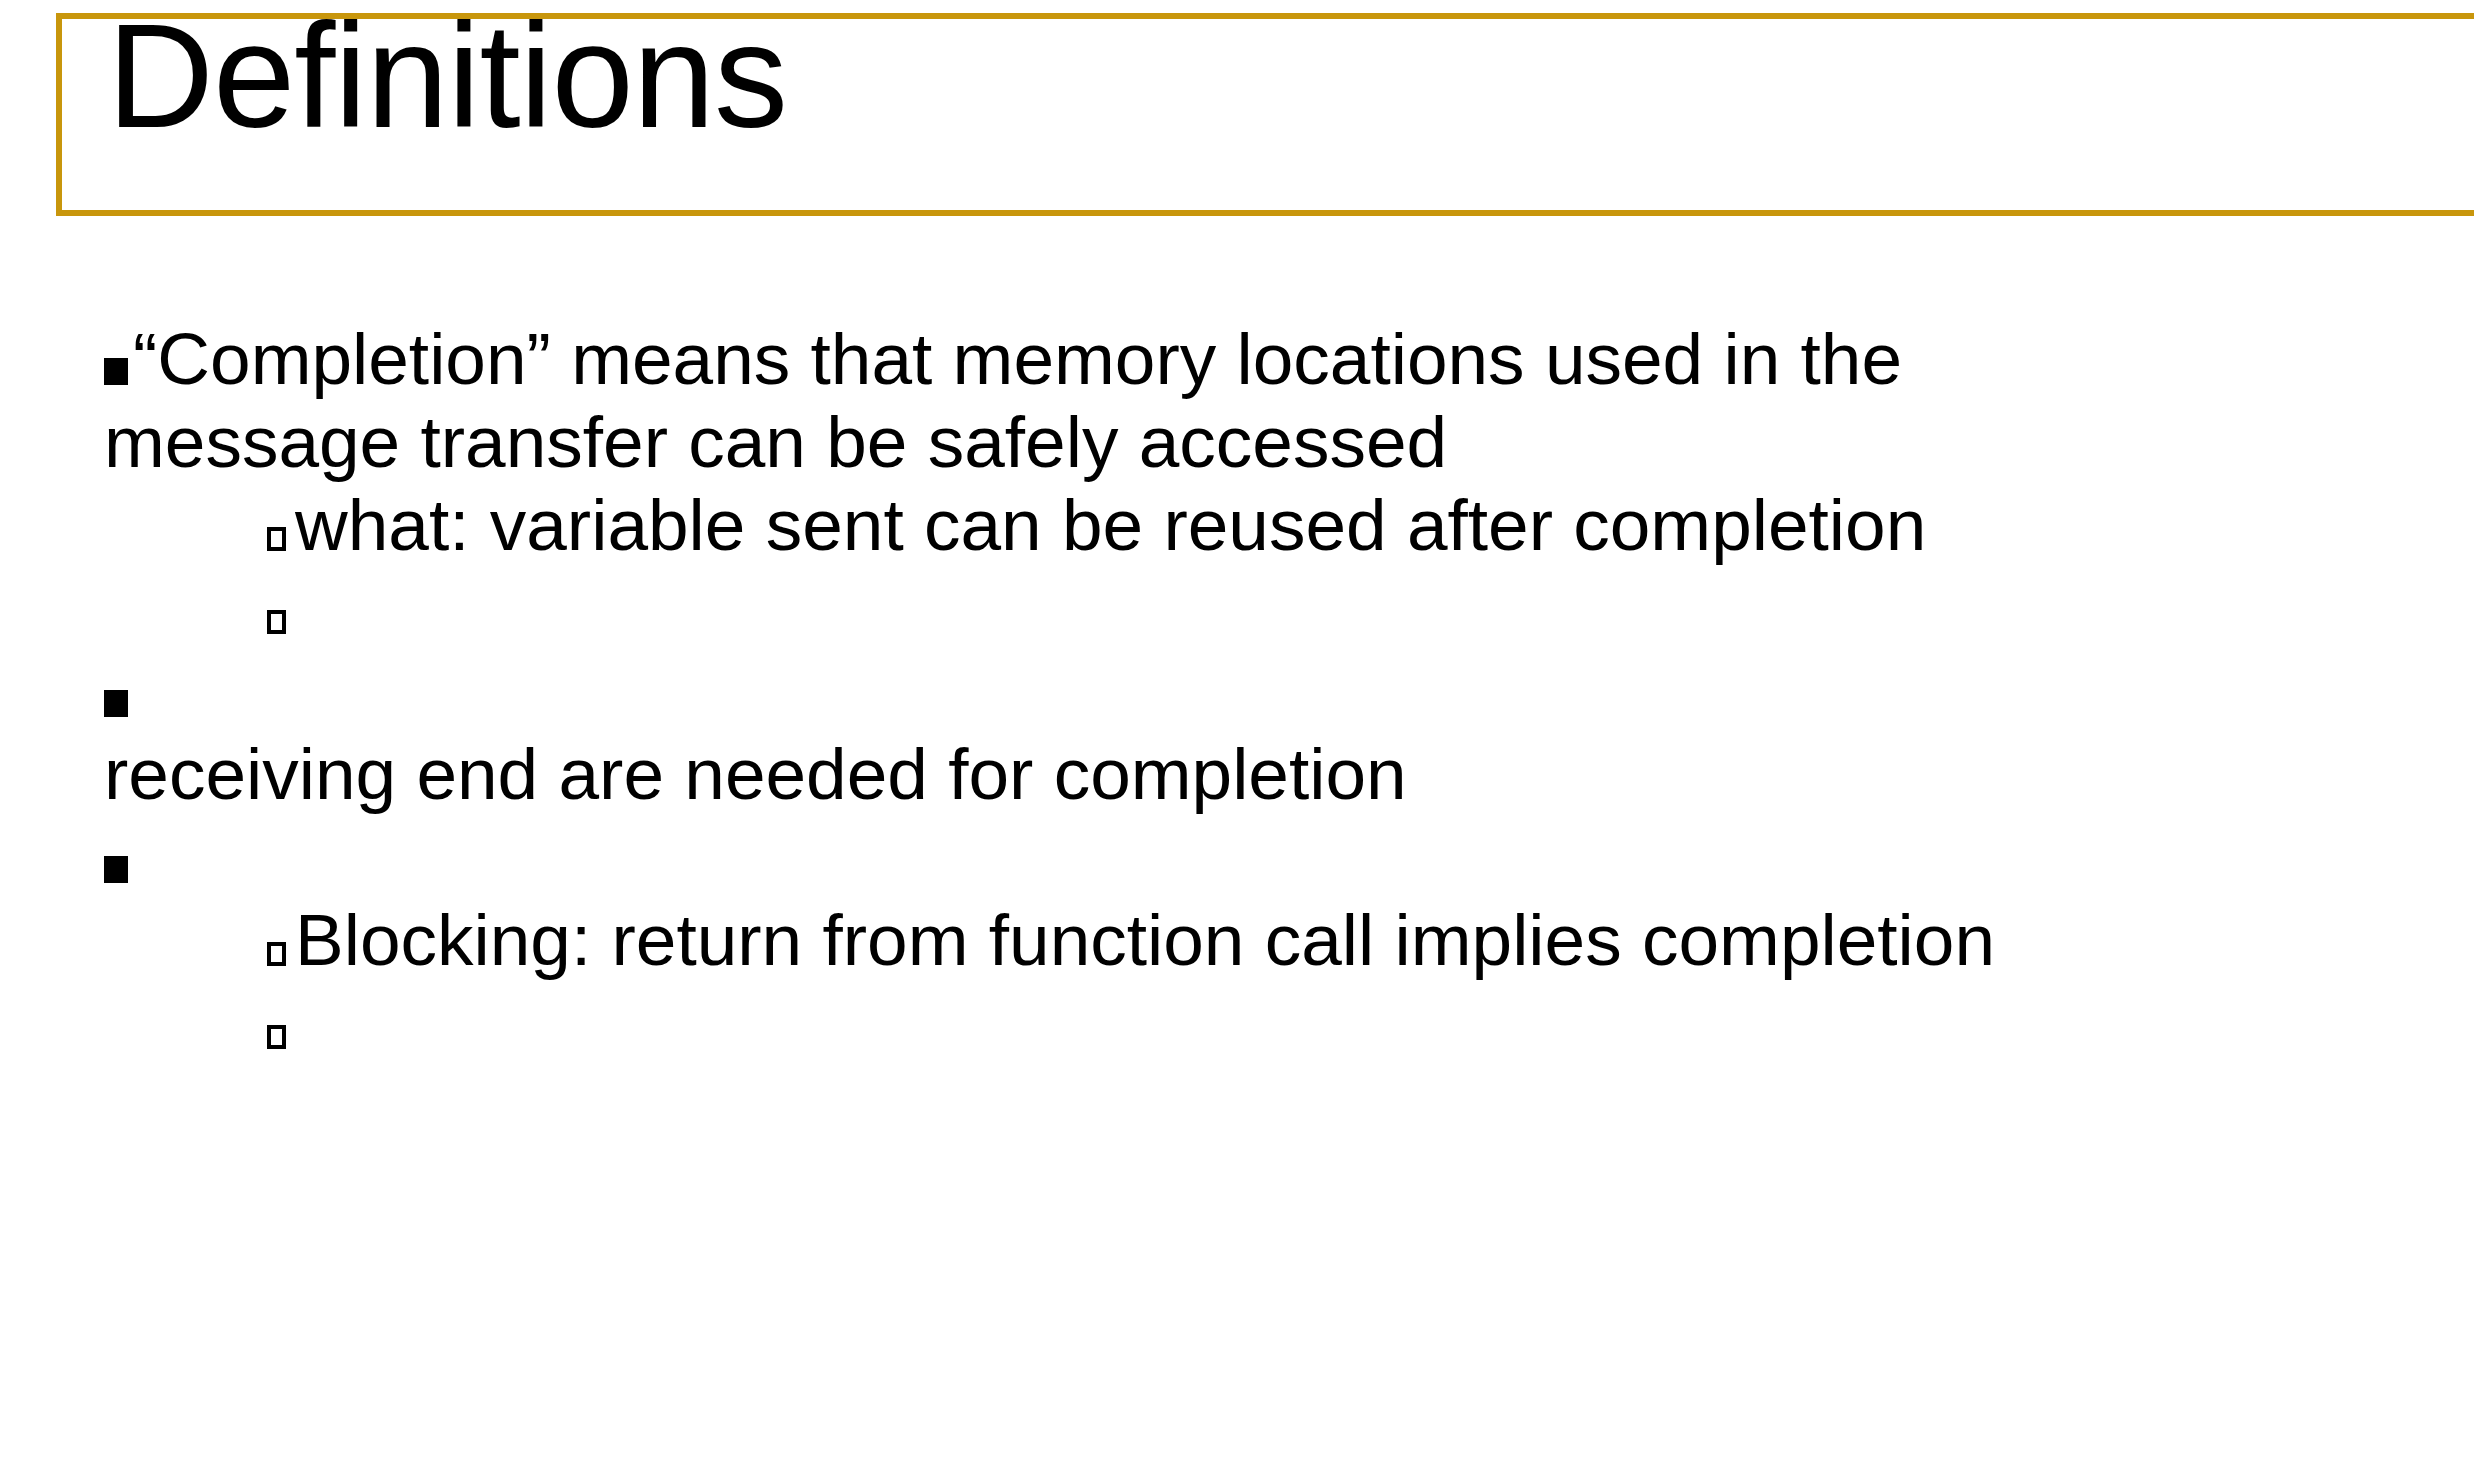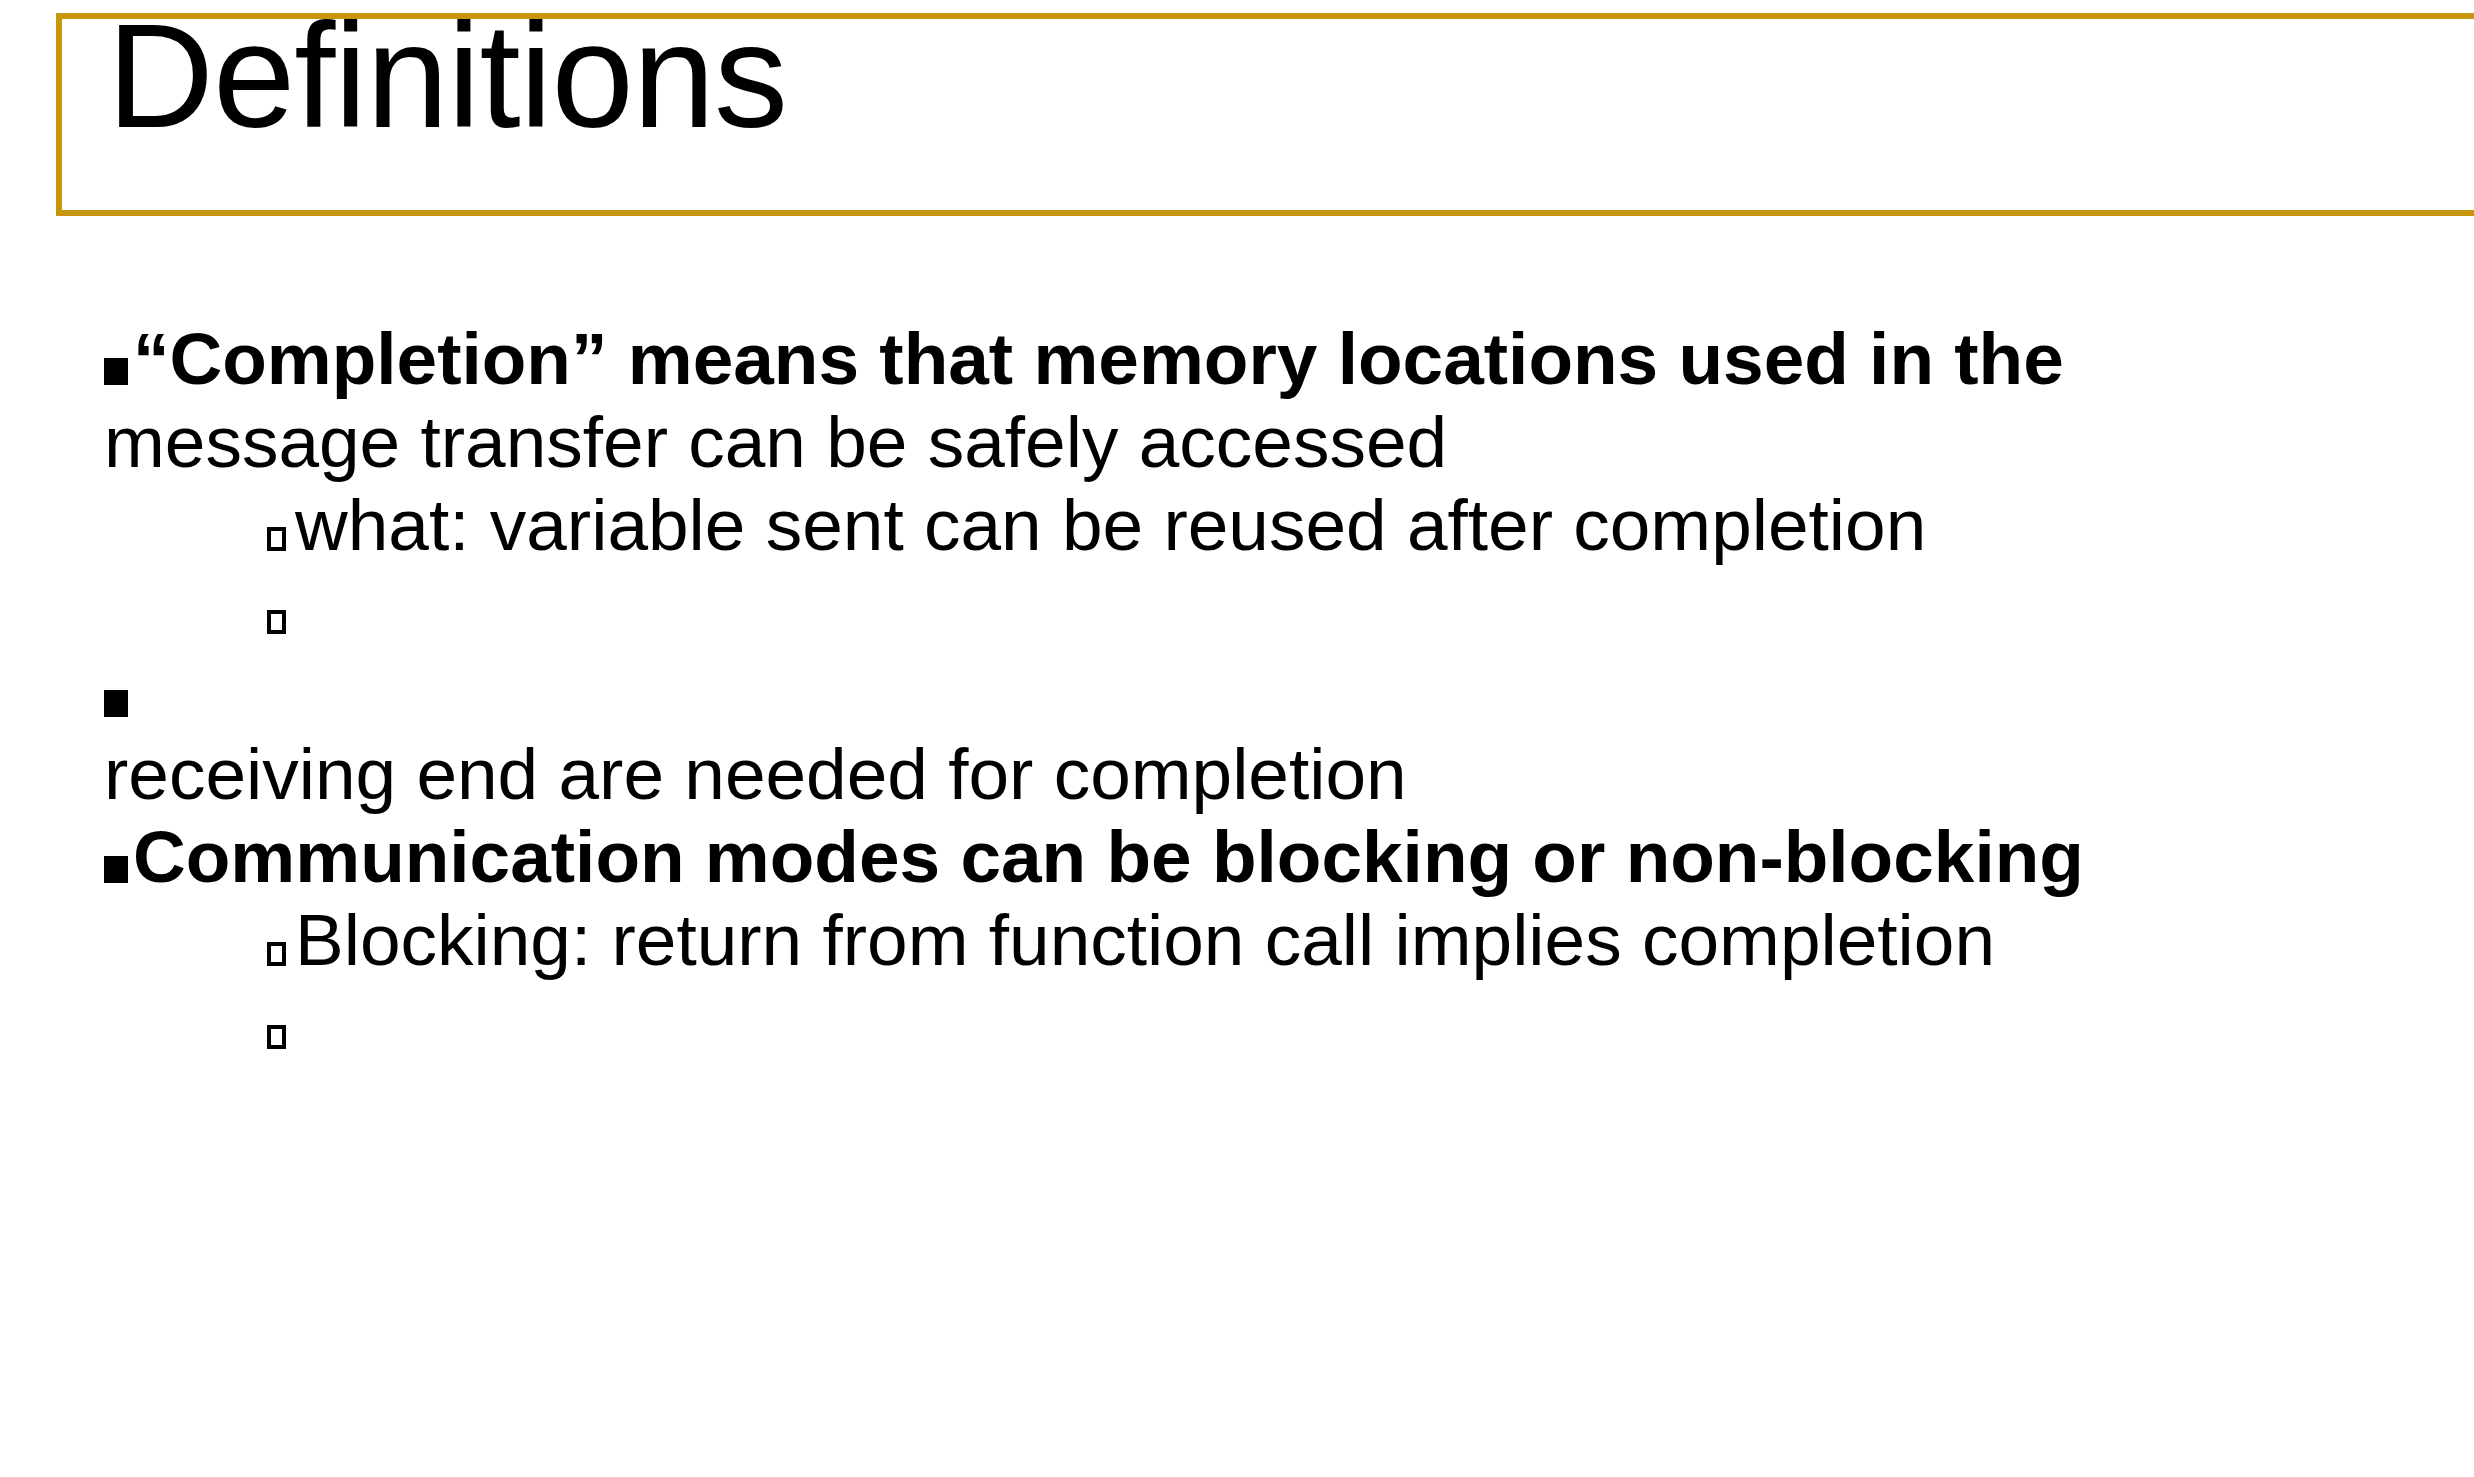--- a/index.html
+++ b/index.html
@@ -87,21 +87,20 @@
   .lvl1 .marker::before {
     content: "";
     display: inline-block;
     width: 24px;
     height: 27px;
     background: #000000;
     vertical-align: -1px;
   }
   .lvl1 .txt {
     display: inline;
-    font-weight: bold;
   }
   .lvl1 .cont {
     display: block;
     margin-left: 0;
   }
 
   
   .lvl2 {
     position: relative;
     padding-left: 163px;
@@ -145,21 +144,21 @@
     <div class="bullet-line lvl2">
       <span class="marker"></span>
     </div>
 
     <div class="bullet-line lvl1">
       <span class="marker"></span>
       <span class="cont">receiving end are needed for completion</span>
     </div>
 
     <div class="bullet-line lvl1">
-      <span class="marker"></span><span class="txt">Communication modes can be blocking or non-blocking</span>
+      <span class="marker"></span>
     </div>
 
     <div class="bullet-line lvl2">
       <span class="marker"></span><span class="txt">Blocking: return from function call implies completion</span>
     </div>
 
     <div class="bullet-line lvl2">
       <span class="marker"></span>
     </div>
 

